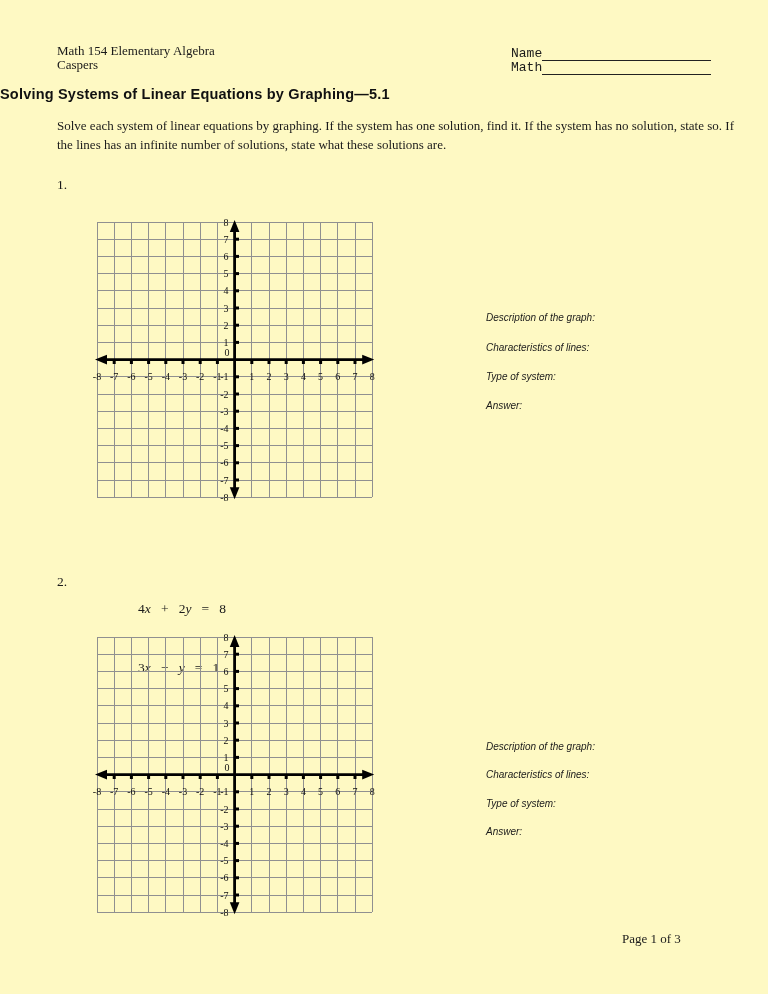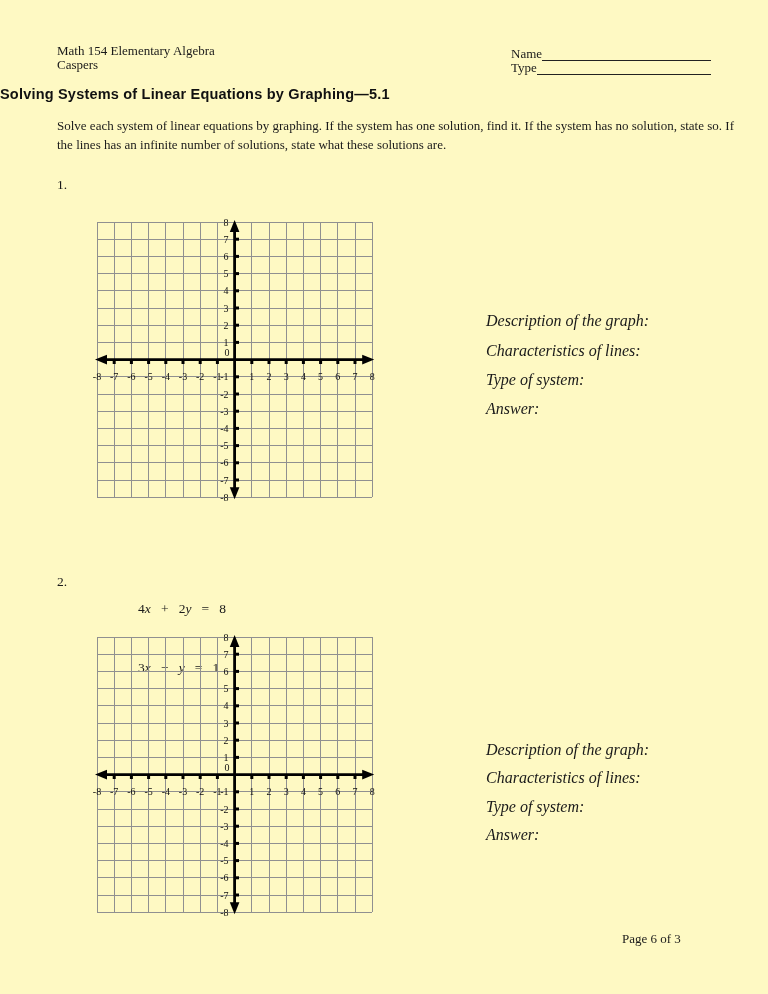--- a/index.html
+++ b/index.html
@@ -5,49 +5,49 @@
   * { margin:0; padding:0; box-sizing:border-box; }
   html,body { background:#ffffff; }
   .page {
     position:relative; width:768px; height:994px; background:#fef9c3;
     font-family:"Liberation Serif", serif; color:#1a1a1a; overflow:hidden;
   }
   .abs { position:absolute; }
   .serif { font-family:"Liberation Serif", serif; font-size:13px; color:#1a1a1a; white-space:nowrap; }
   .italic { }
   .fill-row { position:absolute; display:flex; align-items:flex-end; height:15px; }
-  .fill-row .lbl { font-family:Liberation Serif, serif; font-size:13px; line-height:15px; }
+  .fill-row .lbl { font-family:Liberation Mono, monospace; font-size:13px; line-height:15px; }
   .blank-line { flex:1; border-bottom:1.2px solid #222; height:14px; }
   .title {
     position:absolute; left:0; right:0; top:86px; 
     font-family:"Liberation Sans", sans-serif; font-weight:bold; font-size:14.5px;
     letter-spacing:0.2px; color:#111;
   }
   .eq { position:absolute; font-family:"Liberation Serif", serif; font-size:13.5px;
         line-height:19.5px; white-space:pre; color:#1a1a1a; }
   .eq .var { font-style:italic; }
-  .prompt { position:absolute; font-family:Liberation Serif, serif; font-style:italic;
-            font-size:16px; white-space:nowrap; color:#1a1a1a; }
+  .prompt { position:absolute; font-family:Liberation Sans, sans-serif; font-style:italic;
+            font-size:10px; white-space:nowrap; color:#1a1a1a; }
   .pnum { position:absolute; font-family:"Liberation Serif", serif; font-size:13.5px; }
   svg.graph { position:absolute; overflow:visible; }
 </style>
 </head>
 <body>
 
 <div class="page">
 
   <div class="abs serif" style="left:57px; top:43px;">Math 154 Elementary Algebra</div>
   <div class="abs serif" style="left:57px; top:57px;">Caspers</div>
 
   <div class="fill-row" style="left:511px; top:46px; width:200px;">
     <span class="lbl">Name</span>
     <span class="blank-line"></span>
   </div>
   <div class="fill-row" style="left:511px; top:60px; width:200px;">
-    <span class="lbl">Type</span>
+    <span class="lbl">Math</span>
     <span class="blank-line"></span>
   </div>
 
   <div class="title">Solving Systems of Linear Equations by Graphing—5.1</div>
 
   <div class="abs serif italic" style="left:57px; top:118px;">Solve each system of linear equations by graphing. If the system has one solution, find it. If the system has no solution, state so. If</div>
   <div class="abs serif italic" style="left:57px; top:137px;">the lines has an infinite number of solutions, state what these solutions are.</div>
 
   <div class="pnum" style="left:57px; top:177px;">1.</div>
 
@@ -272,14 +272,14 @@
       <text x="141.6" y="267.5" text-anchor="end" font-family="Liberation Serif, serif" font-size="10px" fill="#111">-7</text>
       <text x="141.6" y="284.7" text-anchor="end" font-family="Liberation Serif, serif" font-size="10px" fill="#111">-8</text>
       <text x="142.6" y="139.6" text-anchor="end" font-family="Liberation Serif, serif" font-size="10px" fill="#111">0</text>
     </svg>
 
   <div class="prompt" style="left:486px; top:741px;">Description of the graph:</div>
   <div class="prompt" style="left:486px; top:769px;">Characteristics of lines:</div>
   <div class="prompt" style="left:486px; top:798px;">Type of system:</div>
   <div class="prompt" style="left:486px; top:826px;">Answer:</div>
 
-  <div class="abs serif" style="left:622px; top:931px;">Page 6 of 3</div>
+  <div class="abs serif" style="left:622px; top:931px;">Page 1 of 3</div>
 </div>
 
 </body></html>

